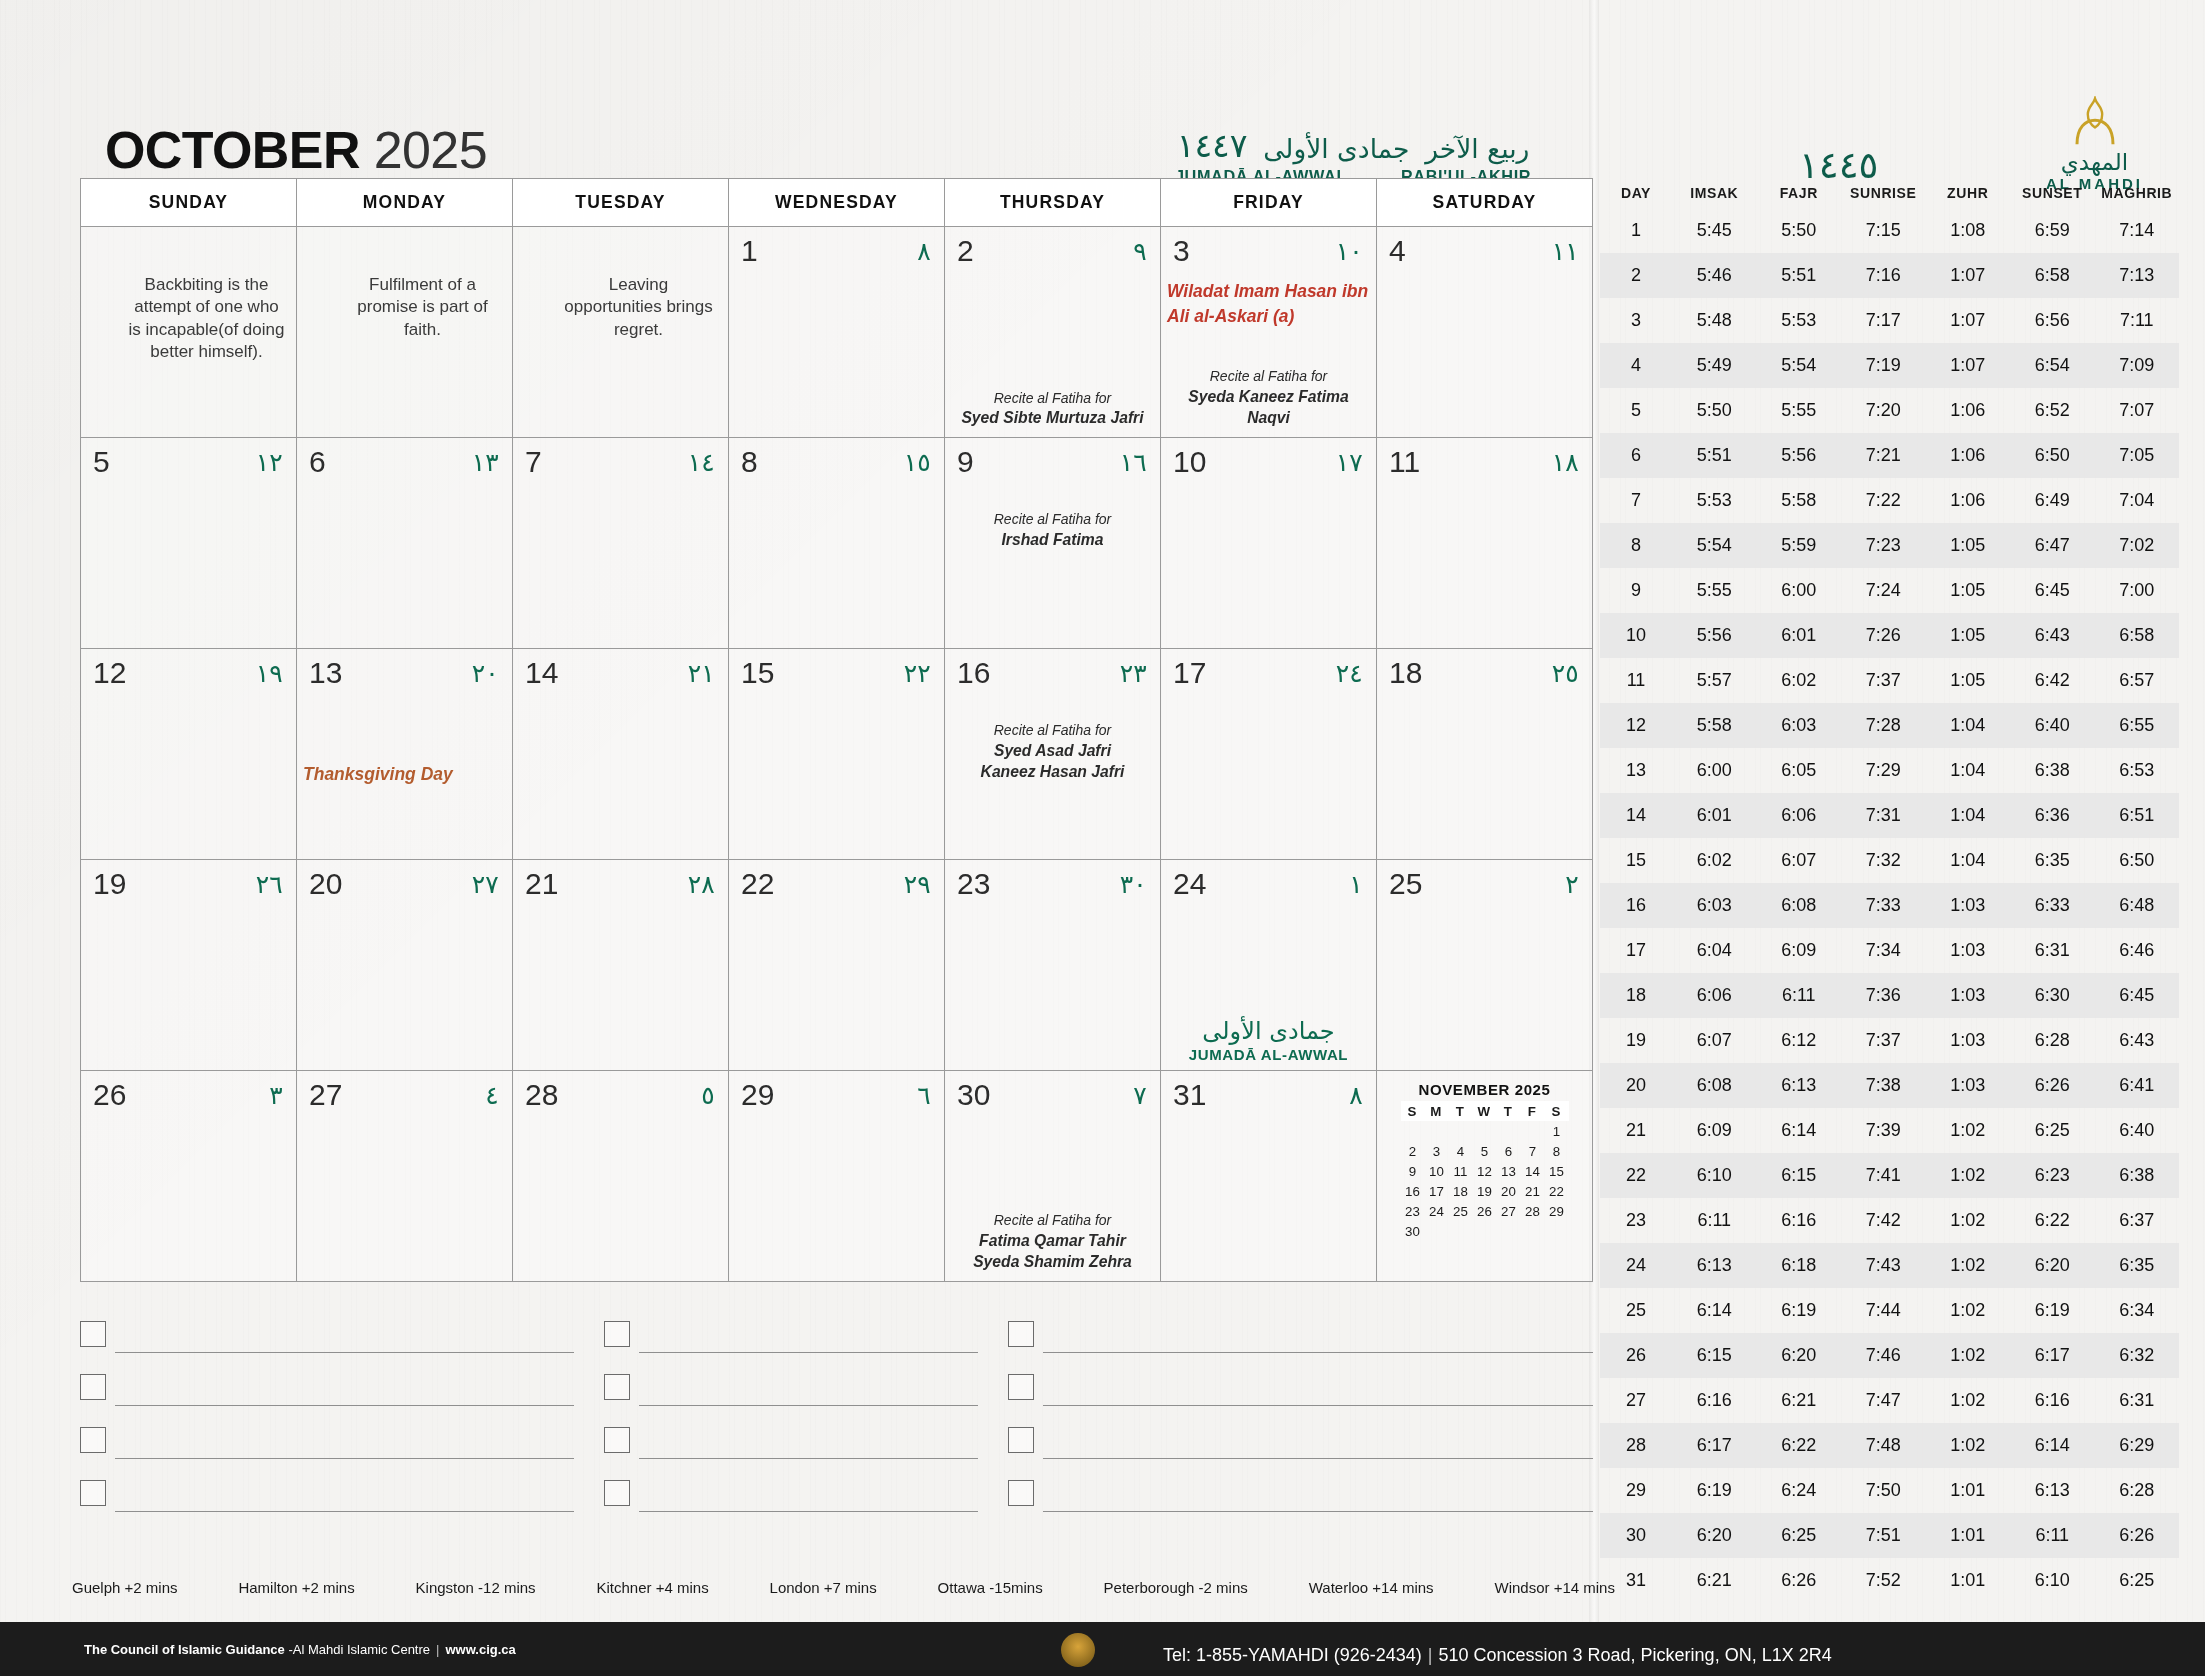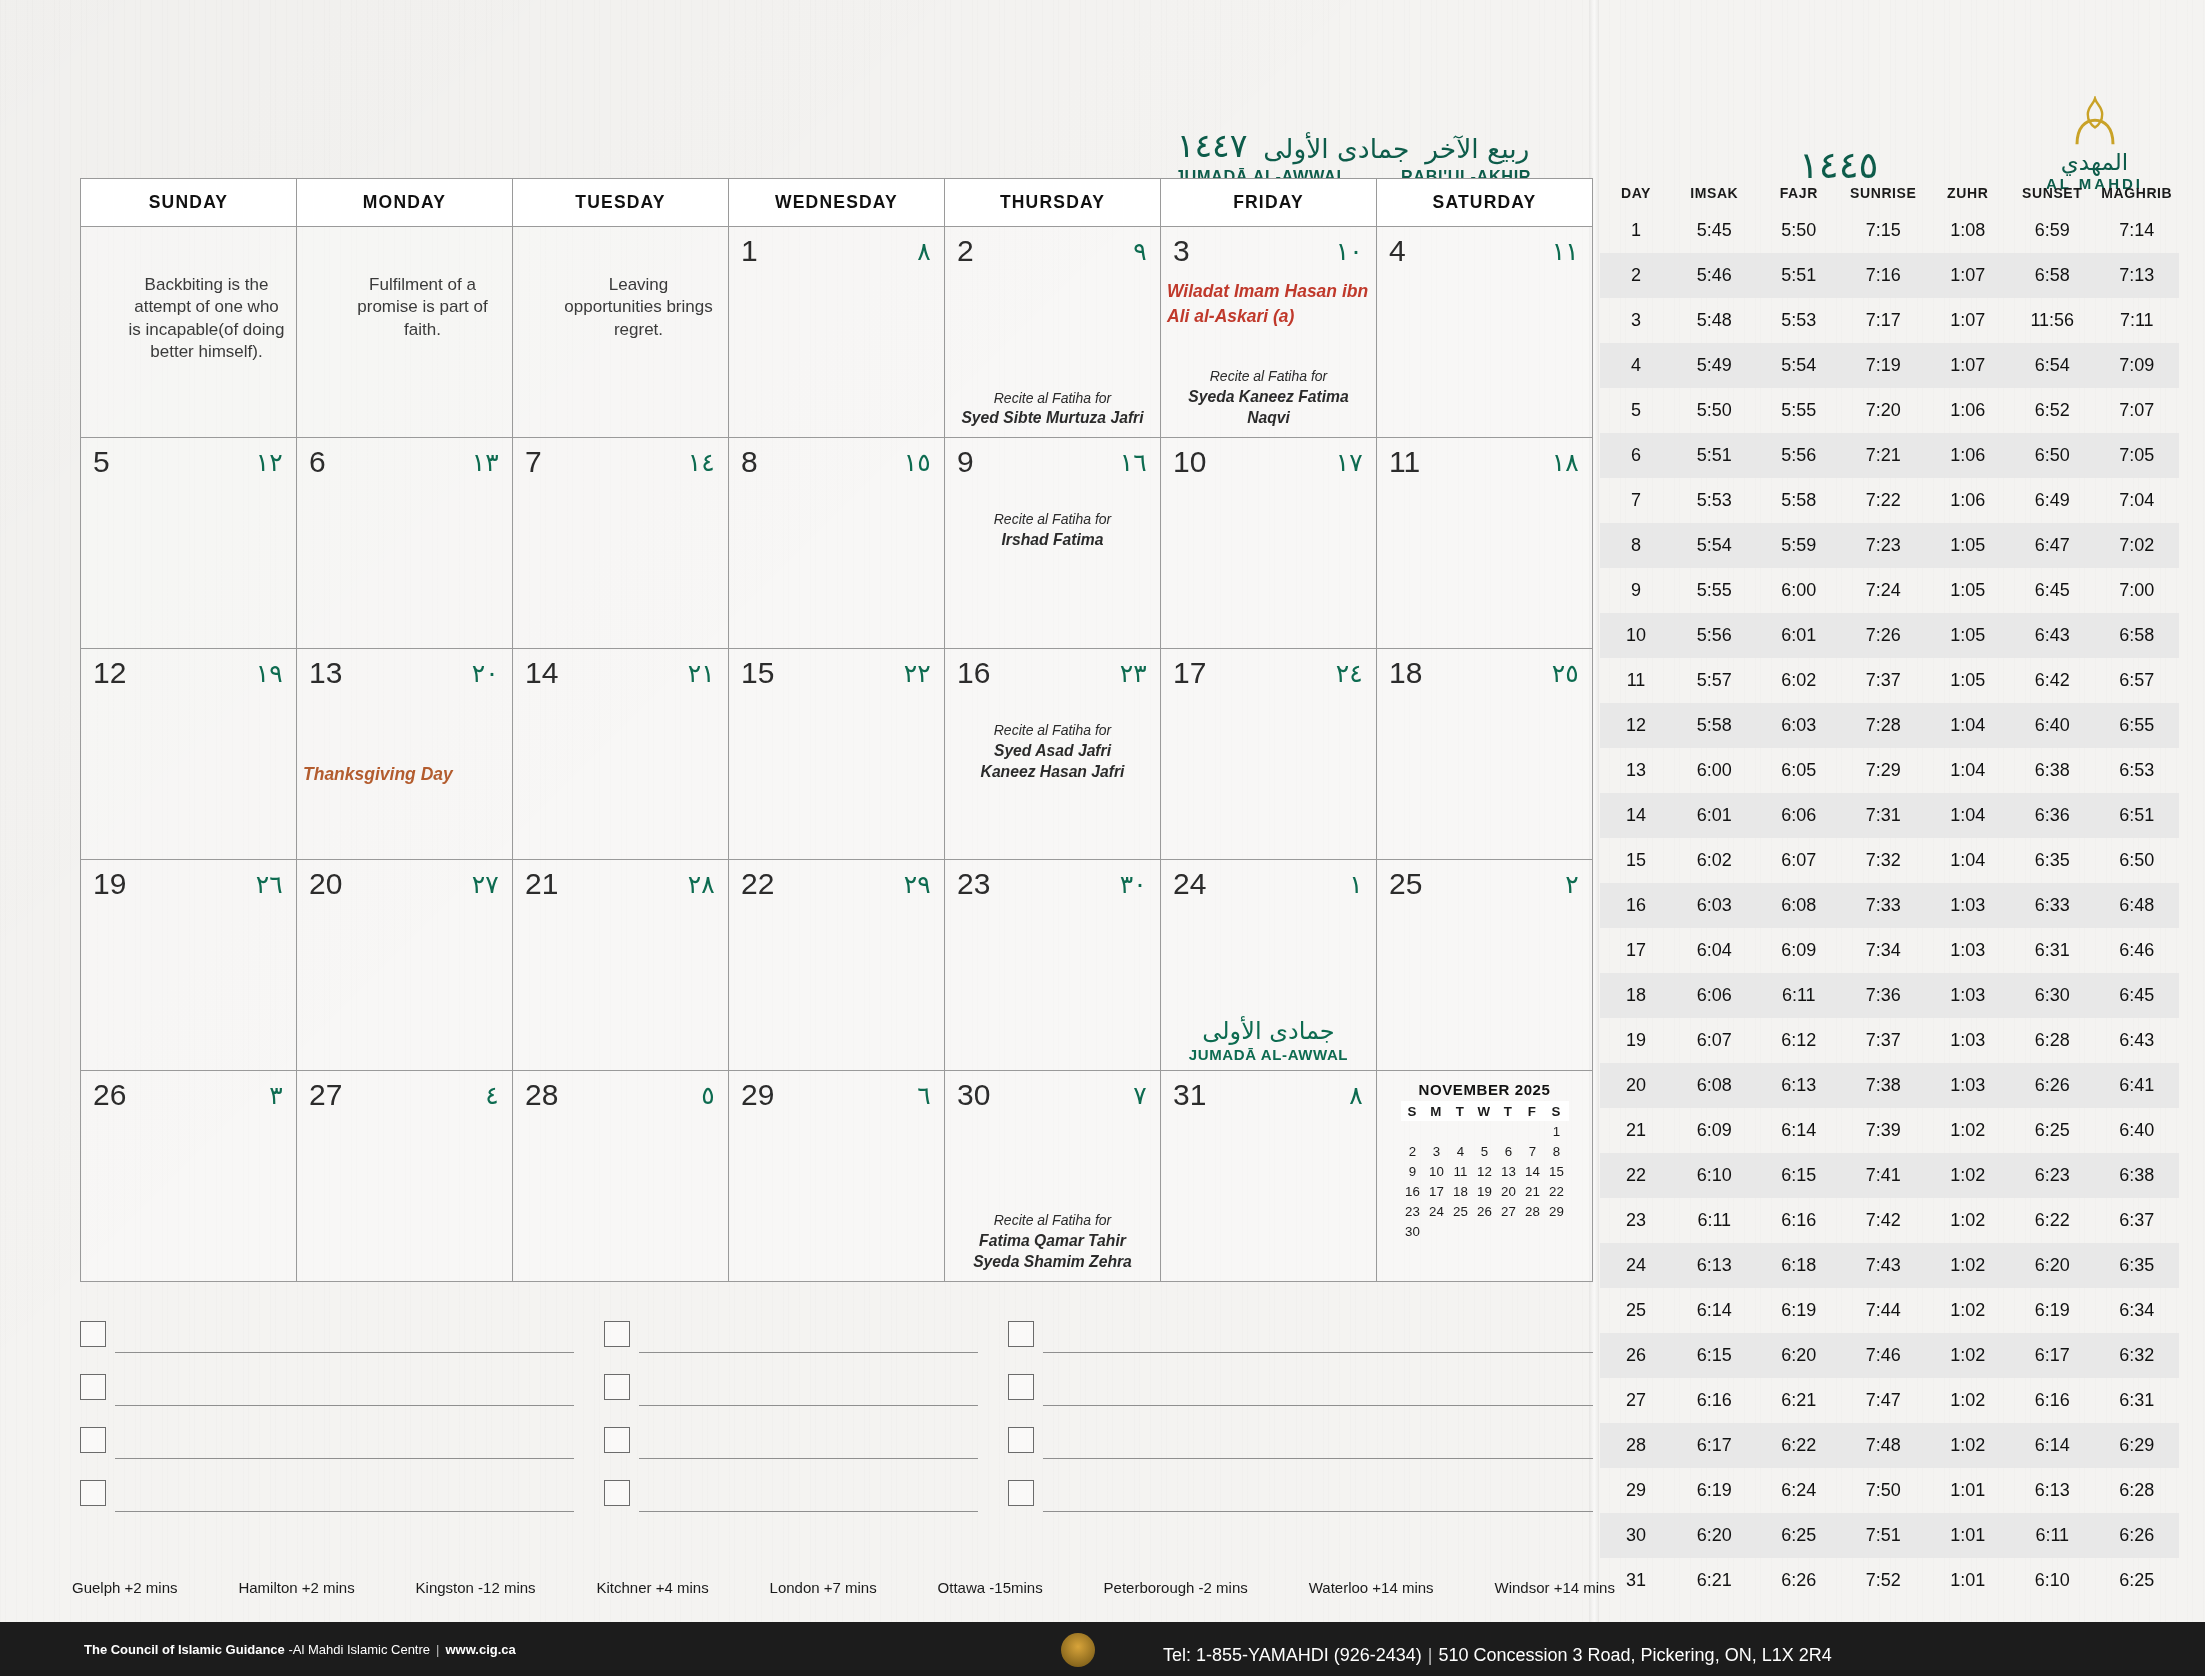--- a/index.html
+++ b/index.html
@@ -401,20 +401,24 @@
   }
   .sep { color: #bdbdbd; padding: 0 6px; }
 </style>
 </head>
 <body>
 
 <div class="page">
   <div class="crease"></div>
 
   <div class="header">
+    <div class="month-title">
+      <span class="m">OCTOBER</span>
+      <span class="y">2025</span>
+    </div>
 
     <div class="hijri-center">
       <div class="hijri-script-row">
         <span class="hijri-num">١٤٤٧</span>
         <span class="arabic-script">جمادى الأولى</span>
         <span class="arabic-script">ربيع الآخر</span>
       </div>
       <div class="hijri-names">
         <span>JUMADĀ AL-AWWAL</span>
         <span>RABI'UL-AKHIR</span>
@@ -852,21 +856,21 @@
             <td>1:07</td>
             <td>6:58</td>
             <td>7:13</td>
           </tr>
           <tr>
             <td class="day">3</td>
             <td>5:48</td>
             <td>5:53</td>
             <td>7:17</td>
             <td>1:07</td>
-            <td>11:56</td>
+            <td>6:56</td>
             <td>7:11</td>
           </tr>
           <tr class="alt">
             <td class="day">4</td>
             <td>5:49</td>
             <td>5:54</td>
             <td>7:19</td>
             <td>1:07</td>
             <td>6:54</td>
             <td>7:09</td>

